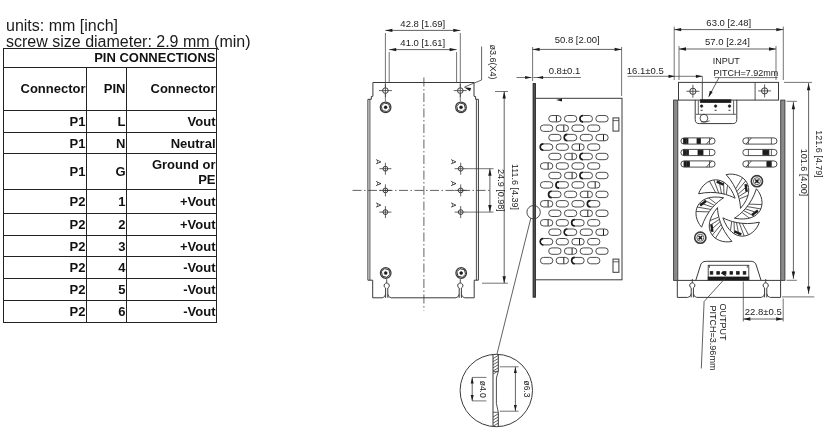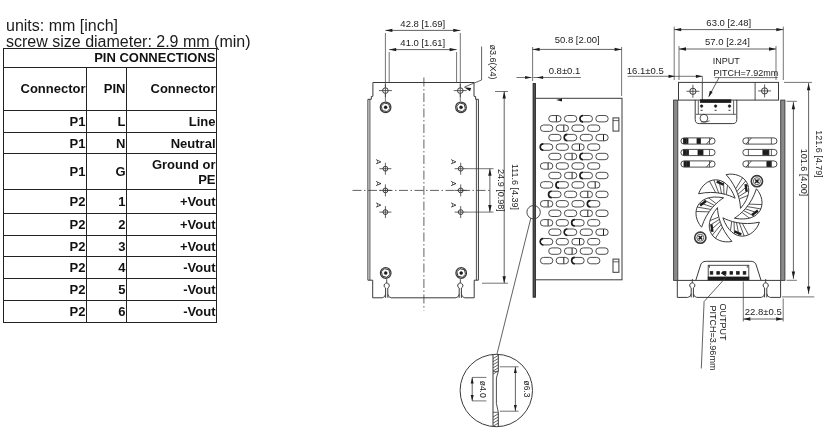--- a/index.html
+++ b/index.html
@@ -26,21 +26,21 @@
         <th colspan="3">PIN CONNECTIONS</th>
       </tr>
 <tr style="height:43px">
         <td>Connector</td>
         <td>PIN</td>
         <td>Connector</td>
       </tr>
 <tr style="height:22.1px">
         <td>P1</td>
         <td>L</td>
-        <td>Line</td>
+        <td>Vout</td>
       </tr>
 <tr style="height:21.6px">
         <td>P1</td>
         <td>N</td>
         <td>Neutral</td>
       </tr>
 <tr style="height:35.4px">
         <td>P1</td>
         <td>G</td>
         <td>Ground or<br>PE</td>

